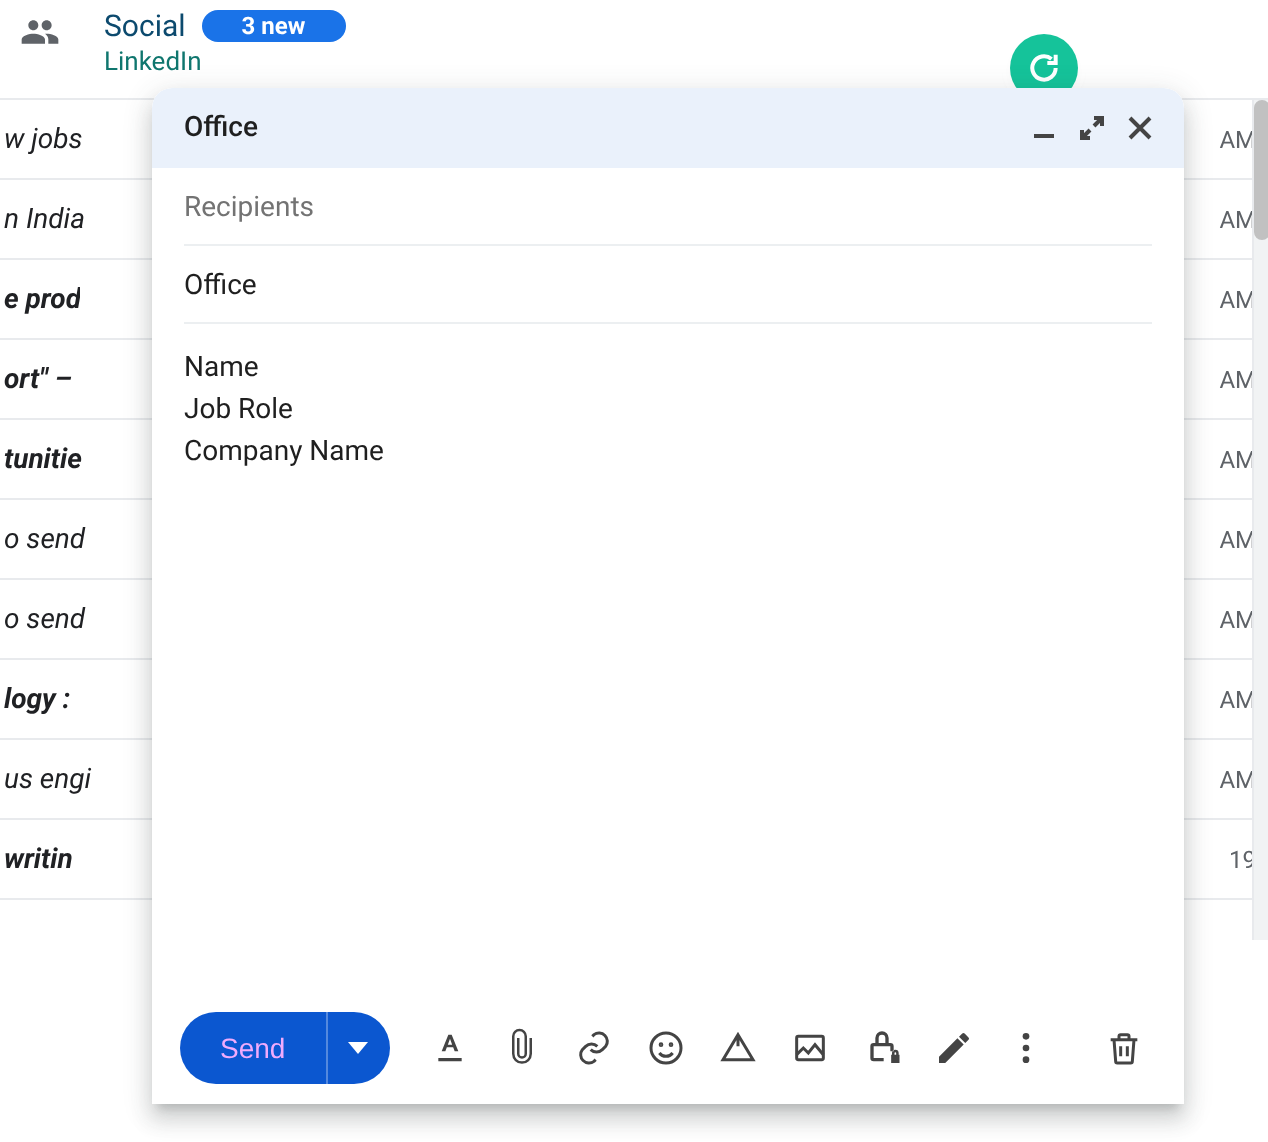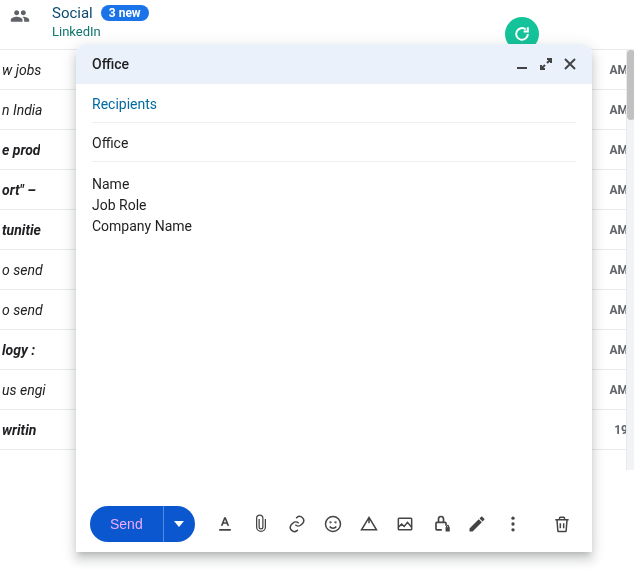--- a/index.html
+++ b/index.html
@@ -4,39 +4,39 @@
 <style>
   * { box-sizing: border-box; margin: 0; padding: 0; }
   html, body { width: 634px; height: 571px; font-family: 'Google Sans', Roboto, Arial, sans-serif; background: #fff; overflow: hidden; position: relative; }
 
   
   .inbox { position: absolute; inset: 0; }
   .social-row { display: flex; align-items: flex-start; padding: 4px 0 10px 10px; border-bottom: 1px solid #e8eaed; }
   .people-icon { width: 20px; height: 20px; fill: #5f6368; margin-right: 22px; margin-top: 2px; }
   .social-text { display: flex; align-items: center; gap: 8px; }
   .social-title { font-size: 15px; color: #0c4a6e; font-weight: 400; }
-  .social-badge { background: #1a73e8; color: #fff; font-size: 12px; font-weight: 700; padding: 1px 8px; border-radius: 10px; }
+  .social-badge { background: #1a73e8; color: #fff; font-size: 12px; font-weight: 700; padding: 1px 20px; border-radius: 10px; }
   .social-sub { font-size: 13px; color: #0f766e; margin-top: 2px; }
   .row { height: 40px; border-bottom: 1px solid #e8eaed; display: flex; align-items: center; justify-content: space-between; padding-left: 2px; padding-right: 6px; font-size: 14px; color: #202124; }
   .row.bold { font-weight: 700; }
   .row .snippet { white-space: nowrap; overflow: hidden; font-style: italic; }
-  .row .time { font-size: 12px; color: #5f6368; font-weight: 700; padding-left: 4px; }
+  .row .time { font-size: 12px; color: #5f6368; font-weight: 400; padding-left: 4px; }
   .scrollbar { position: absolute; right: 0; top: 50px; width: 8px; height: 420px; background: #f1f3f4; border-left: 1px solid #e8eaed; }
   .thumb { position: absolute; top: 0; left: 0; width: 8px; height: 70px; background: #c1c1c1; border-radius: 4px; }
 
   .grammarly { position: absolute; left: 505px; top: 17px; width: 34px; height: 34px; border-radius: 50%; background: #15c39a; display: flex; align-items: center; justify-content: center; box-shadow: 0 0 0 4px rgba(255,255,255,.9), 0 2px 4px rgba(0,0,0,.2); }
   .grammarly svg { width: 20px; height: 20px; fill: none; stroke: #fff; stroke-width: 2.4; }
 
   
   .compose { position: absolute; left: 76px; top: 44px; width: 516px; height: 508px; background: #fff; border-radius: 10px 10px 0 0; box-shadow: 0 8px 10px 1px rgba(60,64,67,.15), 0 3px 14px 2px rgba(60,64,67,.12), 0 5px 5px -3px rgba(60,64,67,.2); display: flex; flex-direction: column; overflow: hidden; }
   .c-header { background: #eaf1fb; height: 40px; display: flex; align-items: center; padding: 0 12px 0 16px; border-radius: 10px 10px 0 0; }
   .c-title { flex: 1; font-size: 14px; color: #1f1f1f; font-weight: 500; }
   .win-btn { width: 20px; height: 20px; display: flex; align-items: center; justify-content: center; cursor: pointer; margin-left: 4px; }
   .win-btn svg { width: 14px; height: 14px; stroke: #444; stroke-width: 2; fill: none; }
-  .recip { padding: 12px 0 10px; margin: 0 16px; border-bottom: 1px solid #eceff1; font-size: 14px; color: #0369a1; }
+  .recip { padding: 12px 0 10px; margin: 0 16px; border-bottom: 1px solid #eceff1; font-size: 14px; color: #737373; }
   .subj { padding: 12px 0 10px; margin: 0 16px; border-bottom: 1px solid #eceff1; font-size: 14px; color: #1f1f1f; }
   .body { flex: 1; padding: 12px 16px; font-size: 14px; color: #1f1f1f; line-height: 1.5; }
 
   .toolbar { height: 56px; display: flex; align-items: center; padding: 0 14px; gap: 4px; }
   .send-wrap { display: flex; border-radius: 18px; overflow: hidden; margin-right: 10px; }
   .send-btn { background: #0b57d0; color: #f0abfc; font-size: 14px; font-weight: 500; padding: 0 20px; height: 36px; display: flex; align-items: center; cursor: pointer; border: none; }
   .send-more { background: #0b57d0; width: 32px; height: 36px; display: flex; align-items: center; justify-content: center; cursor: pointer; border-left: 1px solid rgba(255,255,255,.3); }
   .send-more svg { fill: #fff; width: 10px; height: 10px; }
   .tb-icon { width: 32px; height: 32px; display: flex; align-items: center; justify-content: center; cursor: pointer; border-radius: 4px; }
   .tb-icon svg { width: 20px; height: 20px; fill: #444; }

